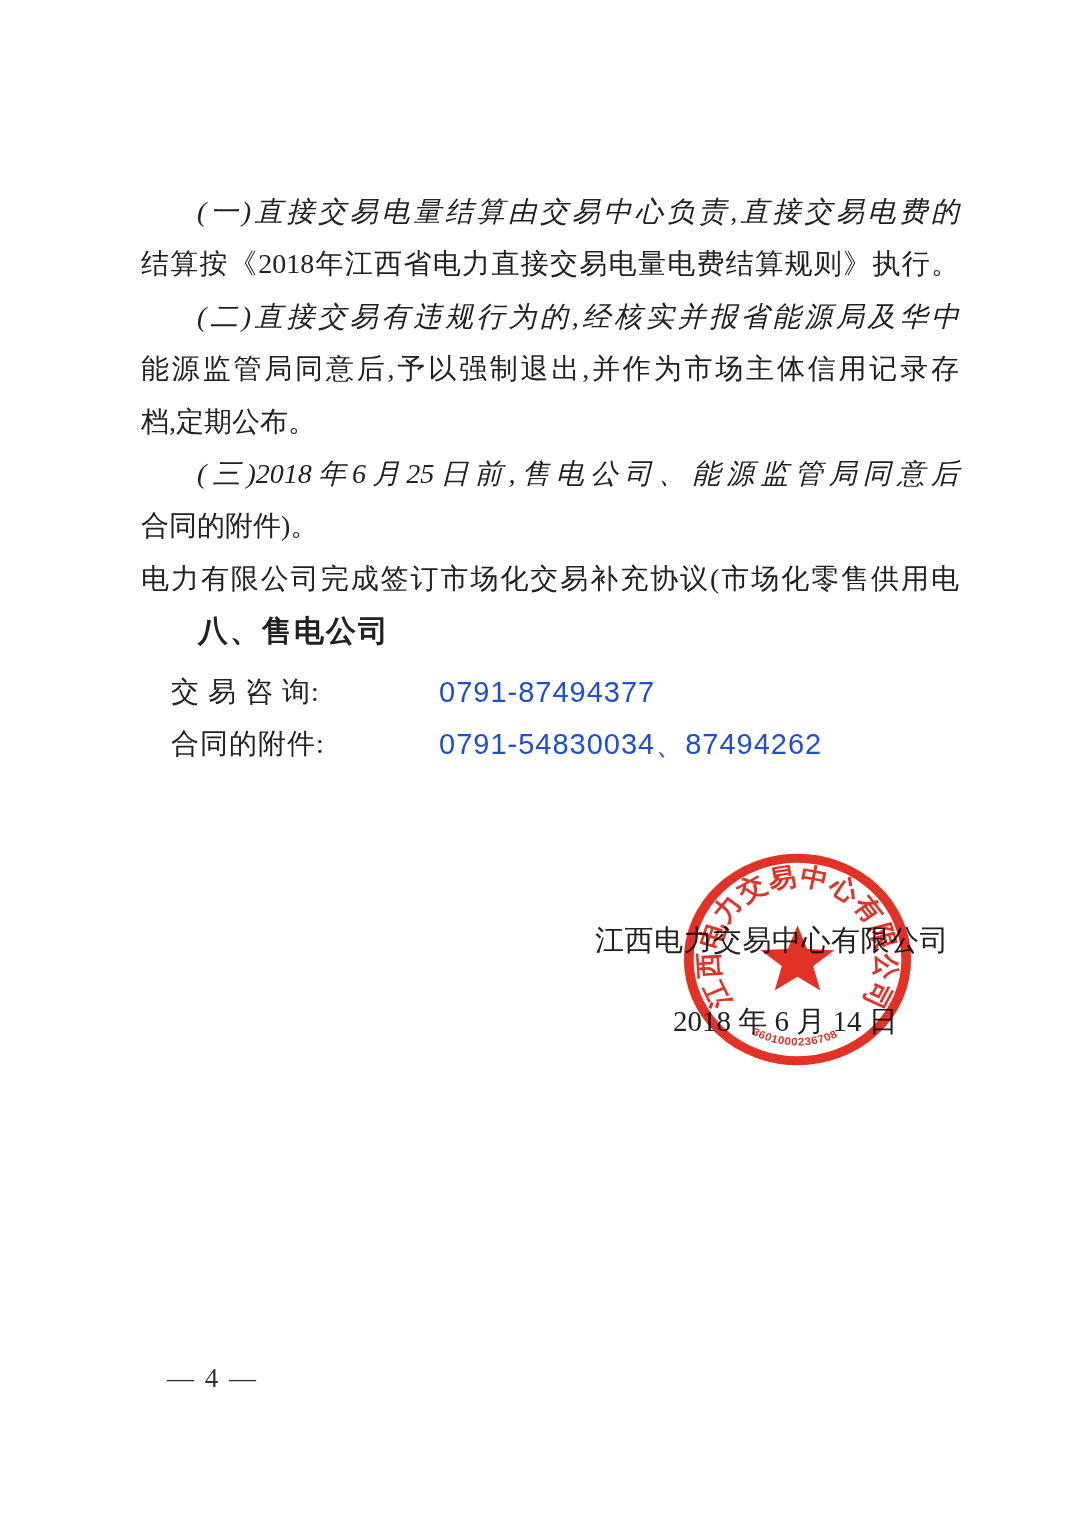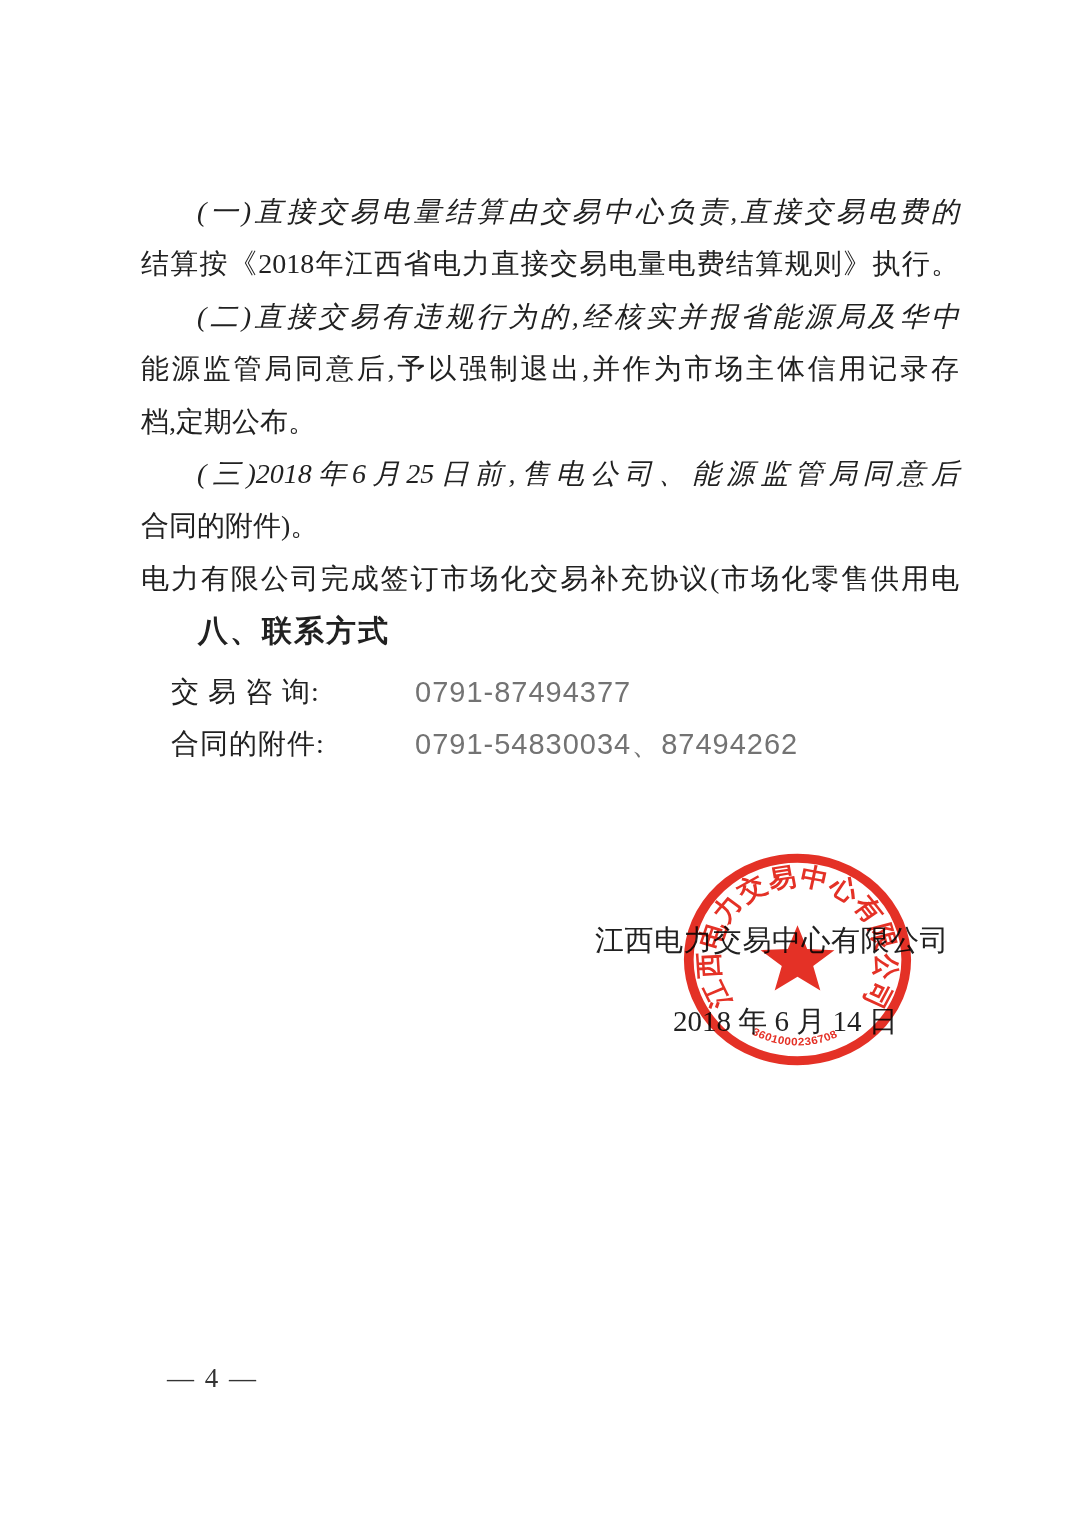--- a/index.html
+++ b/index.html
@@ -16,28 +16,28 @@
     white-space:nowrap;
   }
   .line.full { text-align-last:justify; white-space:normal; }
   .line.indent { text-indent:56px;font-style:italic; }
   .heading {
     font-family:"Liberation Sans","DejaVu Sans",sans-serif;
     font-weight:bold; font-size:30px; line-height:52.4px;
     text-indent:57px; letter-spacing:2px;
   }
   #contacts { margin-top:8px; }
-  .contact-row { display:flex; line-height:52.4px; }
+  .contact-row { display:flex; line-height:52.4px;gap:24px; }
   .contact-label {
     width:274px; padding-left:30px; box-sizing:border-box;
     font-size:28px; letter-spacing:1px;
   }
   .contact-value {
     font-family:"Liberation Sans","DejaVu Sans",sans-serif;
-    font-size:29px; letter-spacing:1px; color:#737373;
+    font-size:29px; letter-spacing:1px; color:#1d4ed8;
   }
   .company {
     position:absolute; left:595px; top:921px;
     font-size:29px; letter-spacing:0.5px; white-space:nowrap; z-index:1;
   }
   .date {
     position:absolute; left:673px; top:1002px;
     font-size:29px; white-space:nowrap; z-index:1;
   }
   .pageno {
@@ -67,21 +67,21 @@
     <div id="paragraphs">
         <div class="line indent full">(一)直接交易电量结算由交易中心负责,直接交易电费的</div>
         <div class="line full">结算按《2018年江西省电力直接交易电量电费结算规则》执行。</div>
         <div class="line indent full">(二)直接交易有违规行为的,经核实并报省能源局及华中</div>
         <div class="line full">能源监管局同意后,予以强制退出,并作为市场主体信用记录存</div>
         <div class="line">档,定期公布。</div>
         <div class="line indent full">(三)2018年6月25日前,售电公司、能源监管局同意后</div>
         <div class="line">合同的附件)。</div>
         <div class="line full">电力有限公司完成签订市场化交易补充协议(市场化零售供用电</div>
       </div>
-    <div class="heading">八、联系方式</div>
+    <div class="heading">八、售电公司</div>
     <div id="contacts">
         <div class="contact-row">
           <span class="contact-label">交 易 咨 询:</span>
           <span class="contact-value">0791-87494377</span>
         </div>
         <div class="contact-row">
           <span class="contact-label">合同的附件:</span>
           <span class="contact-value">0791-54830034、87494262</span>
         </div>
       </div>

